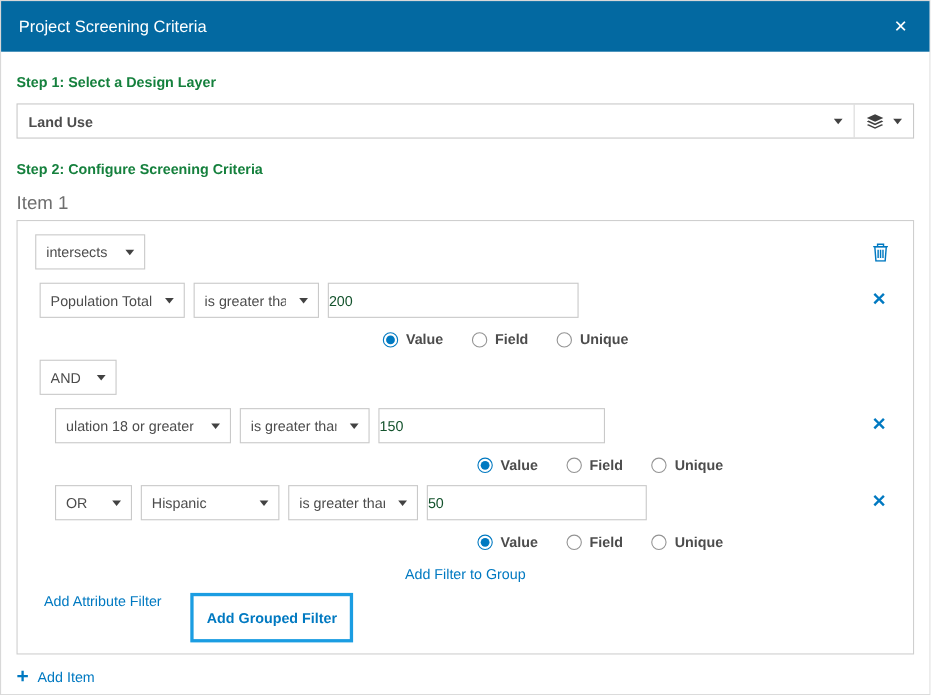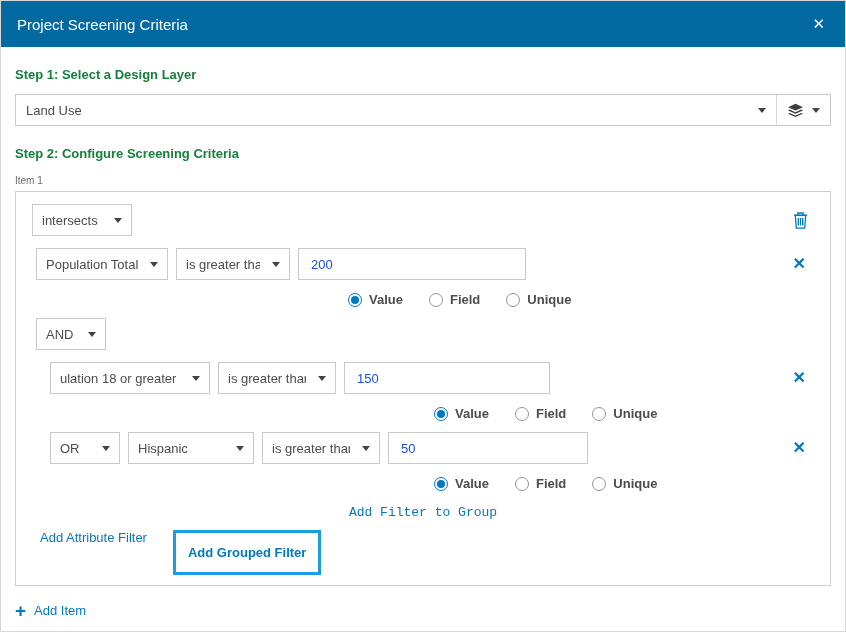--- a/index.html
+++ b/index.html
@@ -11,43 +11,43 @@
     background: #fff;
     overflow: hidden;
   }
   .dialog { width: 846px; height: 632px; display: flex; flex-direction: column; background: #fff; border: 1px solid #d8d8d8; }
   .dlg-header { flex: none; height: 46px; background: #0369a1; display: flex; align-items: center; padding: 0 16px; }
   .dlg-title { color: #fff; font-size: 15px; flex: 1; }
   .dlg-close { color: #fff; font-size: 15px; cursor: pointer; padding: 2px 4px; }
   .content { flex: 1; padding: 12px 14px 0; }
   .step-label { font-weight: bold; color: #15803d; margin: 8px 0 12px; }
   .step2-label { margin-top: 20px; margin-bottom: 0; }
-  .select-row { display: flex; align-items: stretch; border: 1px solid #c9c9c9; height: 32px; background: #fff; }
+  .select-row { display: flex; align-items: stretch; border: 1px solid #c9c9c9; height: 32px; background: #fff; font-weight: bold; }
   .select-main { flex: 1; display: flex; align-items: center; padding: 0 10px; cursor: pointer; }
   .select-main .lbl { flex: 1; }
   .layers-btn { display: flex; align-items: center; padding: 0 10px; border-left: 1px solid #d9d9d9; cursor: pointer; gap: 8px; }
   .caret { width: 0; height: 0; border-left: 4px solid transparent; border-right: 4px solid transparent; border-top: 5px solid #424242; flex: none; }
-  .item-label { color: #6e6e6e; font-size: 10px; margin: 14px 0 5px; }
+  .item-label { color: #6e6e6e; font-size: 17px; margin: 14px 0 5px; }
   .panel { border: 1px solid #cfcfcf; padding: 12px 16px 10px; background: #fff; }
   .row { display: flex; align-items: center; margin-bottom: 12px; }
   .dd { height: 32px; border: 1px solid #c9c9c9; background: #fff; display: inline-flex; align-items: center; justify-content: space-between; padding: 0 9px; margin-right: 8px; cursor: pointer; flex: none; }
   .dd .lbl { white-space: nowrap; overflow: hidden; margin-right: 12px; }
-  .tin { height: 32px; border: 1px solid #c9c9c9; padding: 0 12px; font: inherit; color: #1d4ed8; outline: none; }
+  .tin { height: 32px; border: 1px solid #c9c9c9; padding: 0 0; font: inherit; color: #14532d; outline: none; }
   .icon-btn { margin-left: auto; margin-right: 4px; background: none; border: none; cursor: pointer; padding: 2px; line-height: 0; }
   .x-btn { margin-left: auto; margin-right: 8px; color: #0079c1; font-size: 16px; font-weight: bold; cursor: pointer; background: none; border: none; line-height: 1; }
   .radio-row { display: flex; align-items: center; margin-bottom: 11px; }
   .roff1 { padding-left: 316px; }
   .roff2 { padding-left: 402px; }
   .radio { display: inline-flex; align-items: center; margin-right: 26px; cursor: pointer; }
   .radio .circ { width: 14px; height: 14px; border: 1px solid #949494; border-radius: 50%; margin-right: 7px; position: relative; background: #fff; flex: none; }
   .radio.sel .circ { border-color: #0079c1; }
   .radio.sel .circ::after { content: ""; position: absolute; left: 2px; top: 2px; right: 2px; bottom: 2px; border-radius: 50%; background: #0079c1; }
   .radio .rlbl { font-weight: bold; color: #4c4c4c; }
   .link { color: #0079c1; cursor: pointer; text-decoration: none; }
-  .center-link { text-align: center; margin: 14px 0 10px; font-family: Liberation Mono, monospace; }
+  .center-link { text-align: center; margin: 14px 0 10px; }
   .bottom-links { display: flex; align-items: flex-start; margin-top: 2px; }
   .bottom-links .first-link { margin-left: 8px; }
   .hl-box { border: 3px solid #1b9de2; padding: 12px 12px; margin-left: 26px; display: inline-block; font-weight: bold; }
   .footer { padding: 11px 14px; display: flex; align-items: center; }
   .plus { color: #0079c1; font-size: 19px; font-weight: bold; margin-right: 8px; line-height: 1; }
   .indent1 { margin-left: 4px; }
   .indent2 { margin-left: 18px; }
 </style>
 </head>
 <body>

